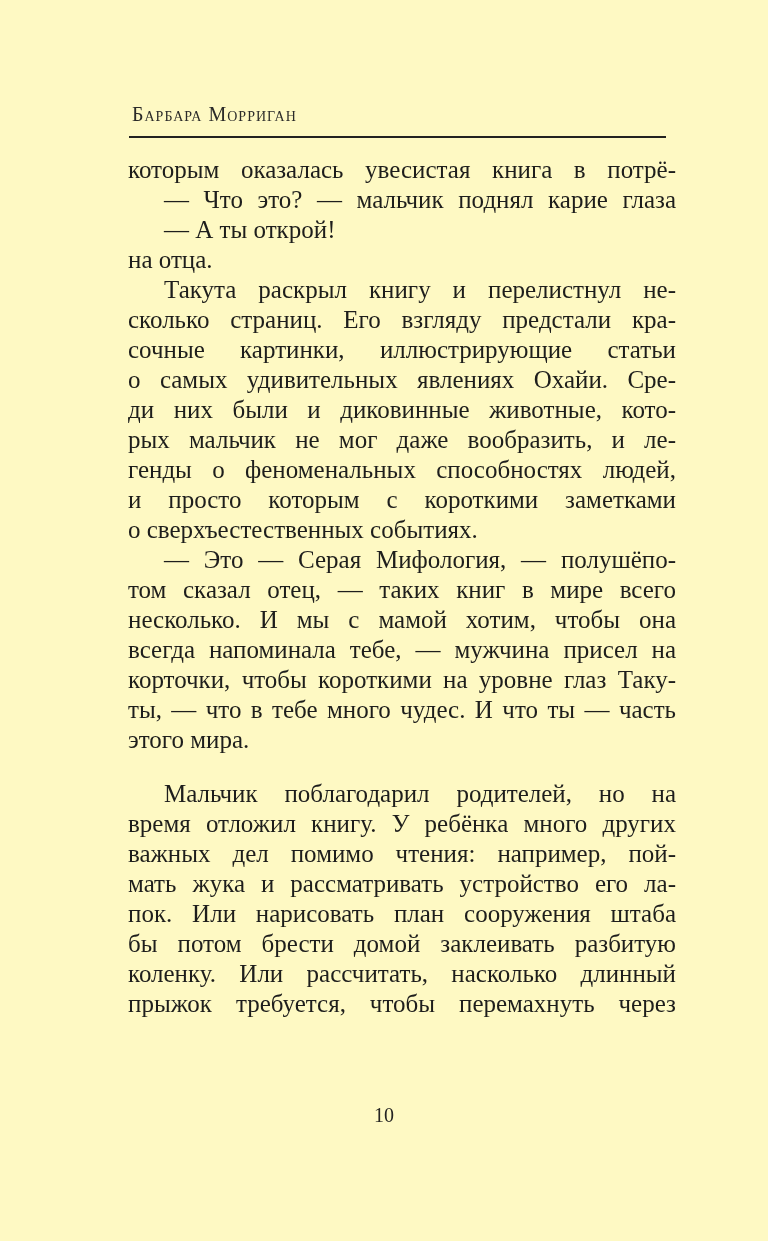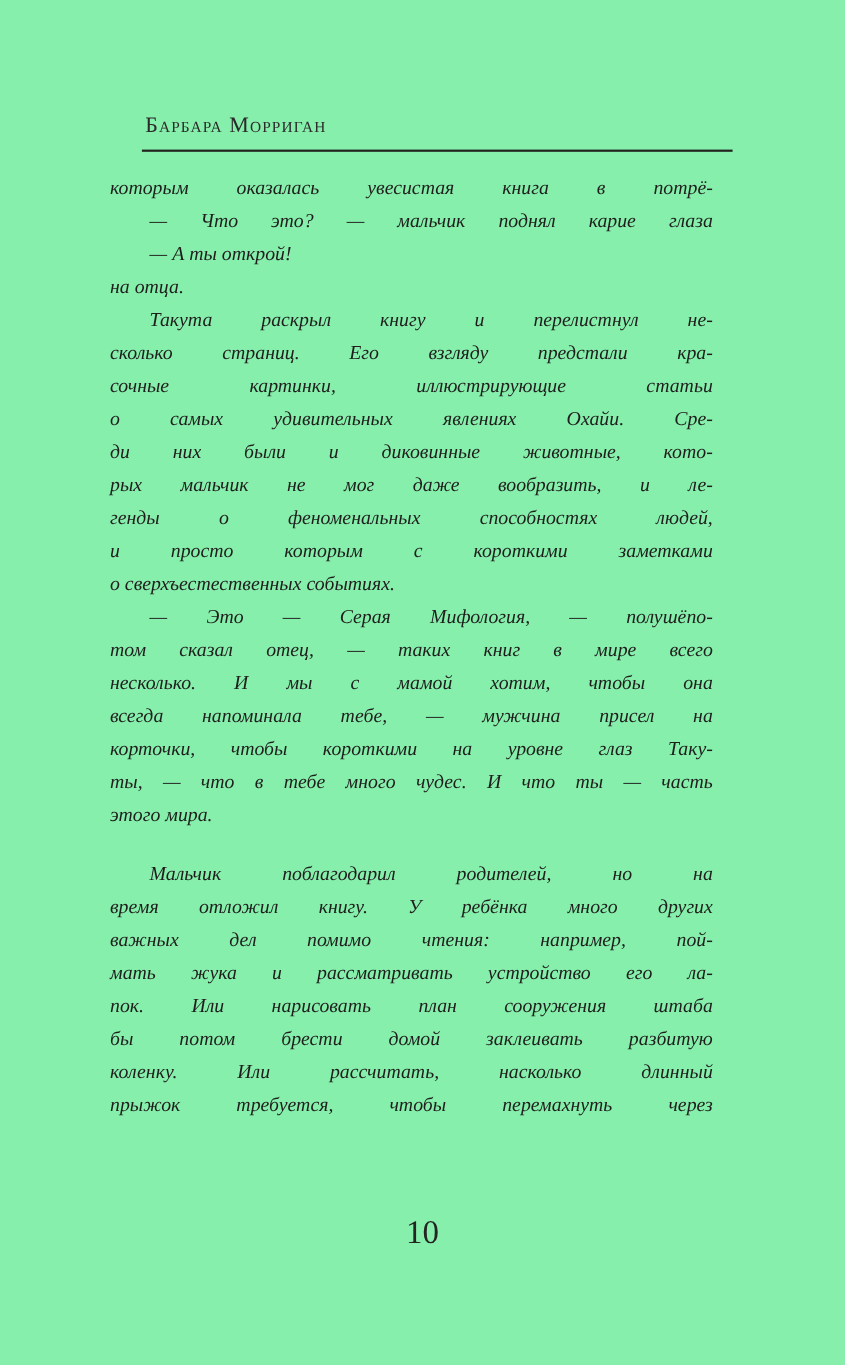--- a/index.html
+++ b/index.html
@@ -30,25 +30,24 @@
   .header-rule {
     position: absolute;
     left: 129px;
     top: 136px;
     width: 537px;
     height: 2px;
     background: #222220;
   }
   .body-text {
     position: absolute;
-    left: 100px;
+    left: 128px;
     top: 155px;
     width: 548px;
-    font-size: 18px;
-    font-style: italic;
+    font-size: 25px;
   }
   .line {
     height: 30px;
     line-height: 30px;
     text-align: left;
     white-space: normal;
   }
   .line.just {
     text-align: justify;
     text-align-last: justify;
@@ -58,28 +57,28 @@
   }
   .line.gap {
     margin-top: 24px;
   }
   .page-number {
     position: absolute;
     left: 0;
     top: 1104px;
     width: 100%;
     text-align: center;
-    font-size: 30px;
+    font-size: 20px;
     color: #242422;
   }
 </style>
 </head>
 <body>
 
-<div class="book-page" style="background: #86efac; color: rgb(30, 30, 28);">
+<div class="book-page" style="background: #fef9c3; color: rgb(30, 30, 28);">
 
   <div class="running-header">
     <span>Барбара Морриган</span>
   </div>
 
   <div class="header-rule"></div>
 
   <div class="body-text">
       <div class="line just">которым оказалась увесистая книга в потрё-</div>
       <div class="line just ind">— Что это? — мальчик поднял карие глаза</div>

